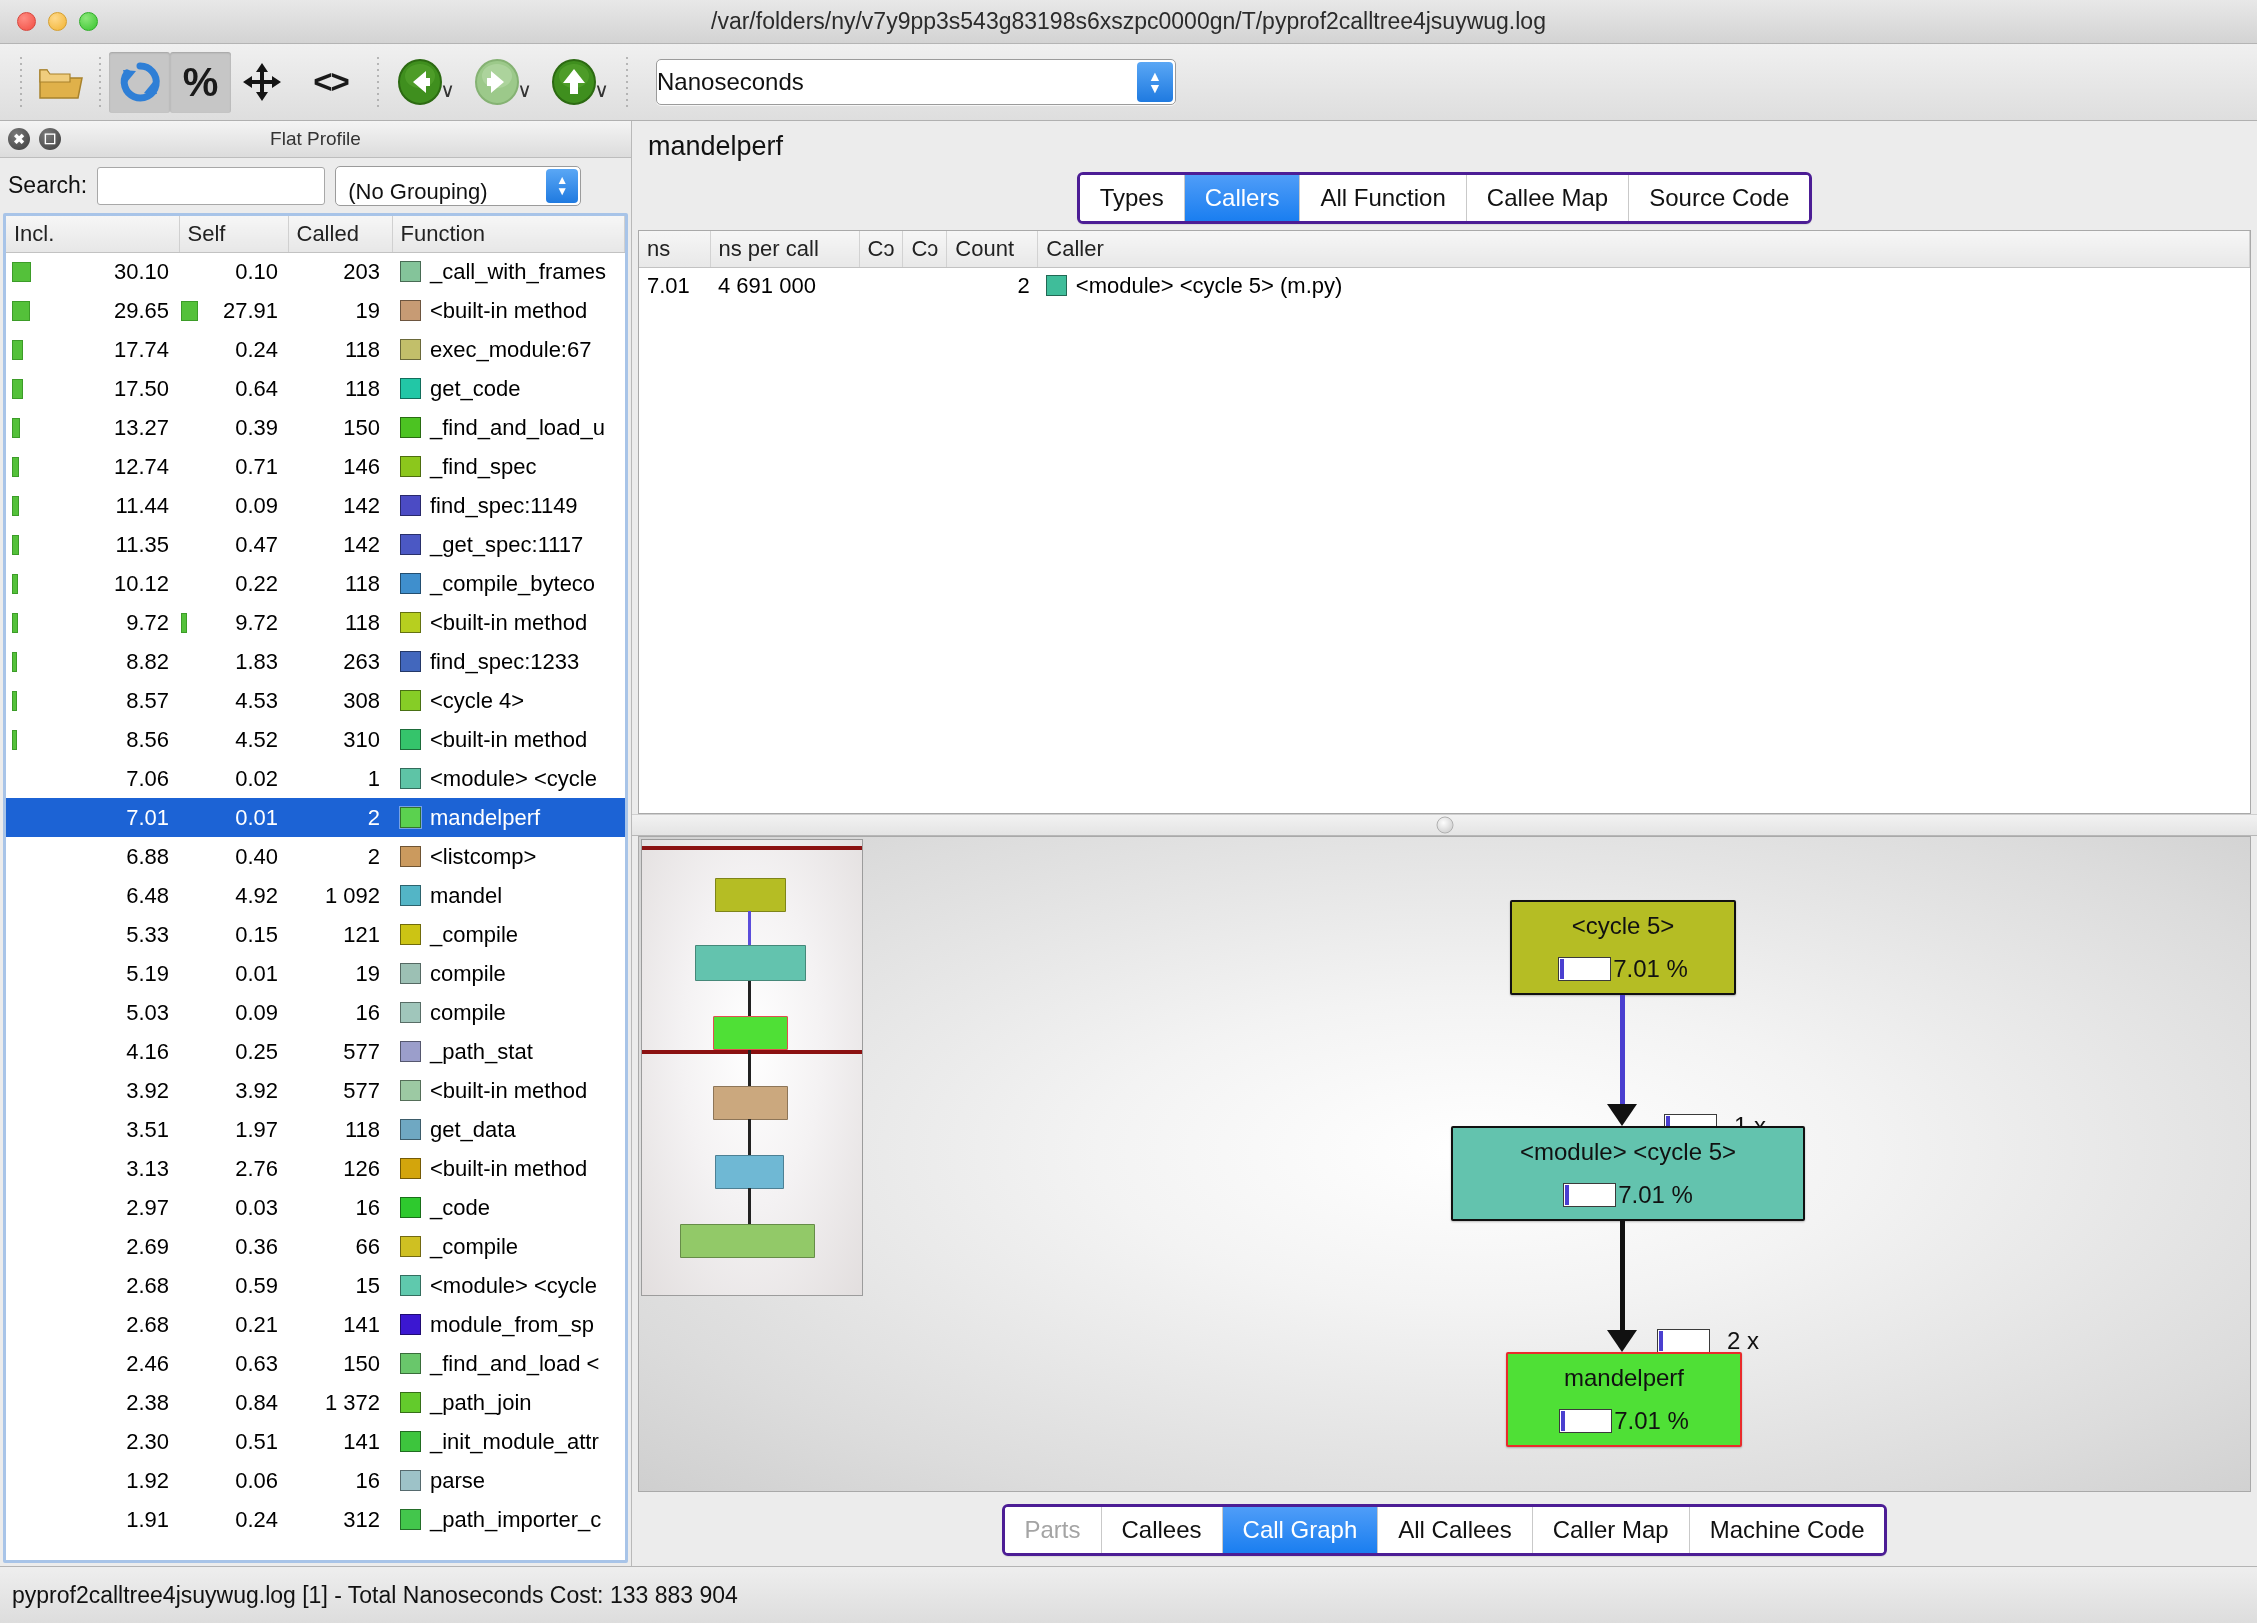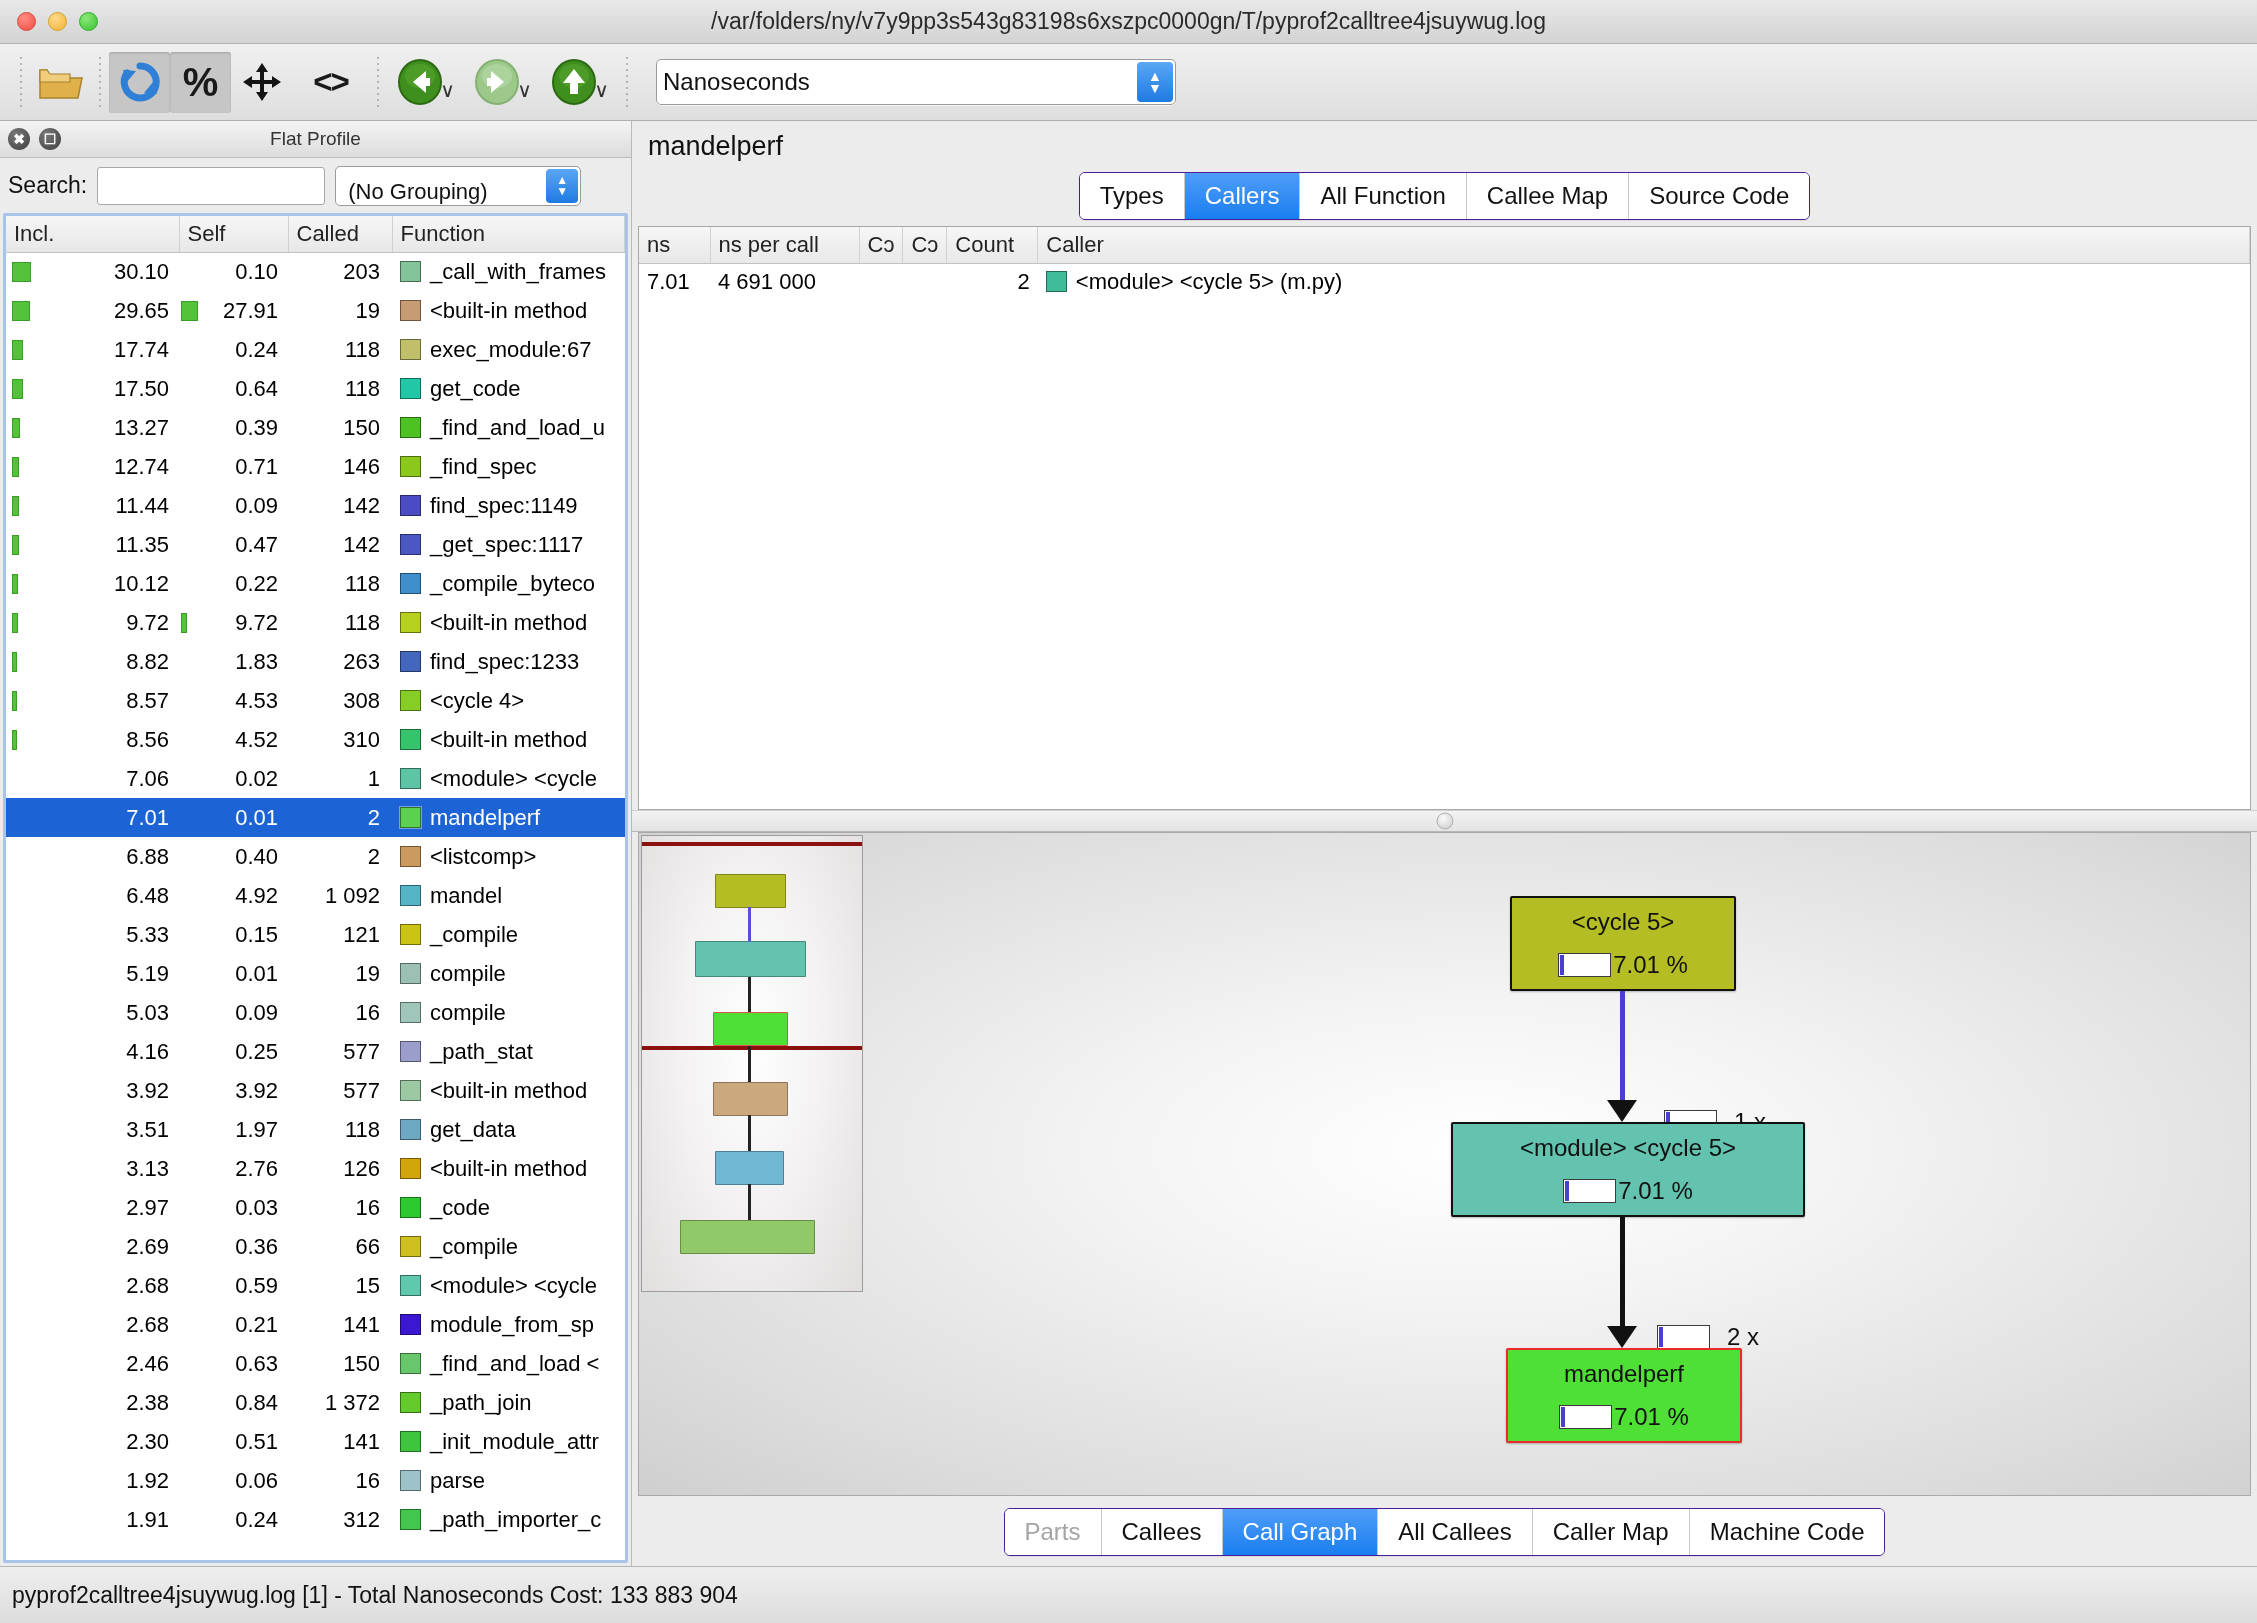--- a/index.html
+++ b/index.html
@@ -60,21 +60,21 @@
   .unit-select {
     margin-left: 20px;
     width: 520px; height: 46px;
     background: #fff;
     border: 1px solid #9b9b9b;
     border-radius: 5px;
     display: flex; align-items: center;
     position: relative;
     box-shadow: 0 1px 0 rgba(255,255,255,.7);
   }
-  .unit-select span { padding-left: 6px; font-size: 24px; color: #111; }
+  .unit-select span { padding-left: 0; font-size: 24px; color: #111; }
   .unit-arrows {
     position: absolute; right: 2px; top: 2px; bottom: 2px; width: 36px;
     background: linear-gradient(to bottom, #5aa7f5, #1f7ae0);
     border-radius: 4px;
     display: flex; flex-direction: column; align-items: center; justify-content: center;
     color: #fff; font-size: 14px; line-height: 12px;
   }
 
   
   .main { display: flex; height: 1445px; }
@@ -153,21 +153,21 @@
   }
   .fname { display: inline-block; vertical-align: top; }
 
   
   .right { flex: 1; display: flex; flex-direction: column; background: #ececec;
            border-left: 1px solid #b9b9b9; }
   .fn-title { height: 51px; display: flex; align-items: center; padding-left: 16px;
               font-size: 27px; color: #111; }
   .tabrow { display: flex; justify-content: center; padding: 0 10px 6px 10px; }
   .tabs {
-    display: flex; border: 1px solid #4c1d95; border-radius: 6px; overflow: hidden;
+    display: flex; border: 3px solid #4c1d95; border-radius: 6px; overflow: hidden;
     background: #fff; box-shadow: 0 1px 1px rgba(0,0,0,.08);
   }
   .tab {
     padding: 9px 20px; font-size: 24px; color: #111; background: #fff;
     border-right: 1px solid #c9c9c9; cursor: default; white-space: nowrap;
   }
   .tab:last-child { border-right: none; }
   .tab.active { background: linear-gradient(to bottom, #4f9df8, #1a7ef0); color: #fff; }
   .tab.disabled { color: #a4a4a4; }
 

